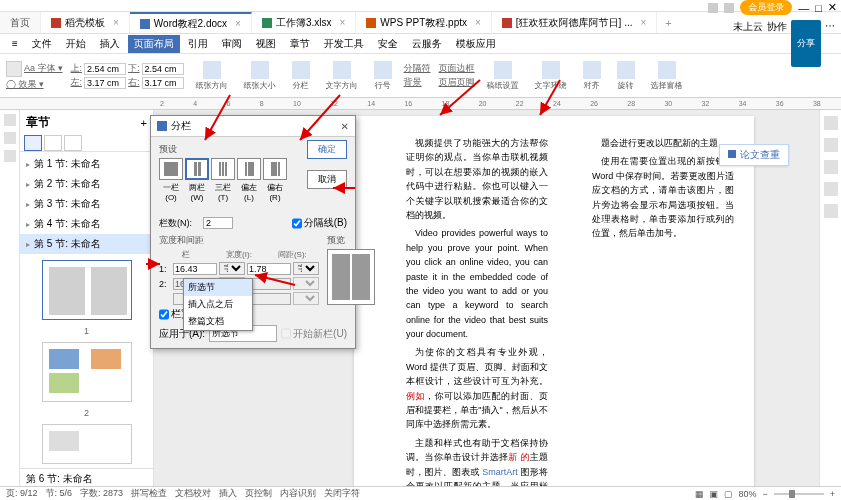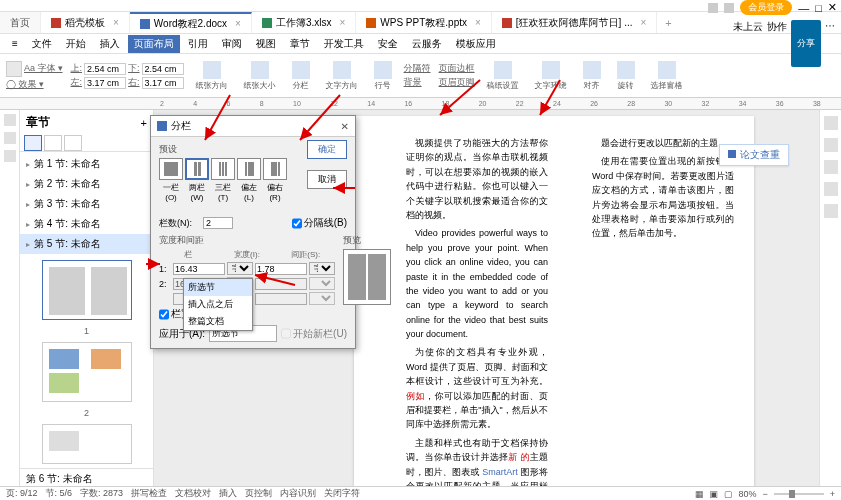--- a/index.html
+++ b/index.html
@@ -104,21 +104,21 @@
 .dlg-btn.primary { border-color: #416eb5; color: #416eb5; }
 .dlg-field-row { display: flex; align-items: center; gap: 4px; margin-bottom: 4px; }
 .dlg-label { width: 40px; font-size: 9px; }
 .dlg-input { width: 30px; border: 1px solid #aaa; padding: 0 2px; font-size: 9px; background: #fff; }
 .dlg-check { display: flex; align-items: center; gap: 2px; }
 .dlg-check input { width: 10px; }
 .wc-header { display: flex; font-size: 8px; color: #666; margin-bottom: 2px; }
 .wc-header span { flex: 1; text-align: center; }
 .wc-row { display: flex; gap: 2px; align-items: center; margin-bottom: 2px; }
 .wc-row .idx { width: 12px; font-size: 9px; }
-.wc-row input { width: 52px; border: 1px solid #aaa; font-size: 9px; padding: 0 1px; background: #fff; }
+.wc-row input { width: 44px; border: 1px solid #aaa; font-size: 9px; padding: 0 1px; background: #fff; }
 .wc-row input:disabled { background: #eee; }
 .wc-row select { width: 26px; border: 1px solid #aaa; font-size: 8px; }
 .preview-box { width: 48px; height: 56px; border: 1px solid #888; background: #fff; display: flex; gap: 2px; padding: 4px; }
 .preview-box .pcol { flex: 1; background: #999; }
 .apply-row { display: flex; align-items: center; gap: 4px; margin-top: 4px; }
 .apply-select { flex: 1; border: 1px solid #aaa; padding: 1px 2px; font-size: 9px; background: #fff; }
 
 
 .dropdown { position: absolute; top: 278px; left: 183px; width: 70px; background: #fff; border: 1px solid #888; box-shadow: 1px 1px 3px rgba(0,0,0,0.3); z-index: 110; font-size: 9px; }
 .dropdown-item { padding: 2px 4px; cursor: pointer; }

